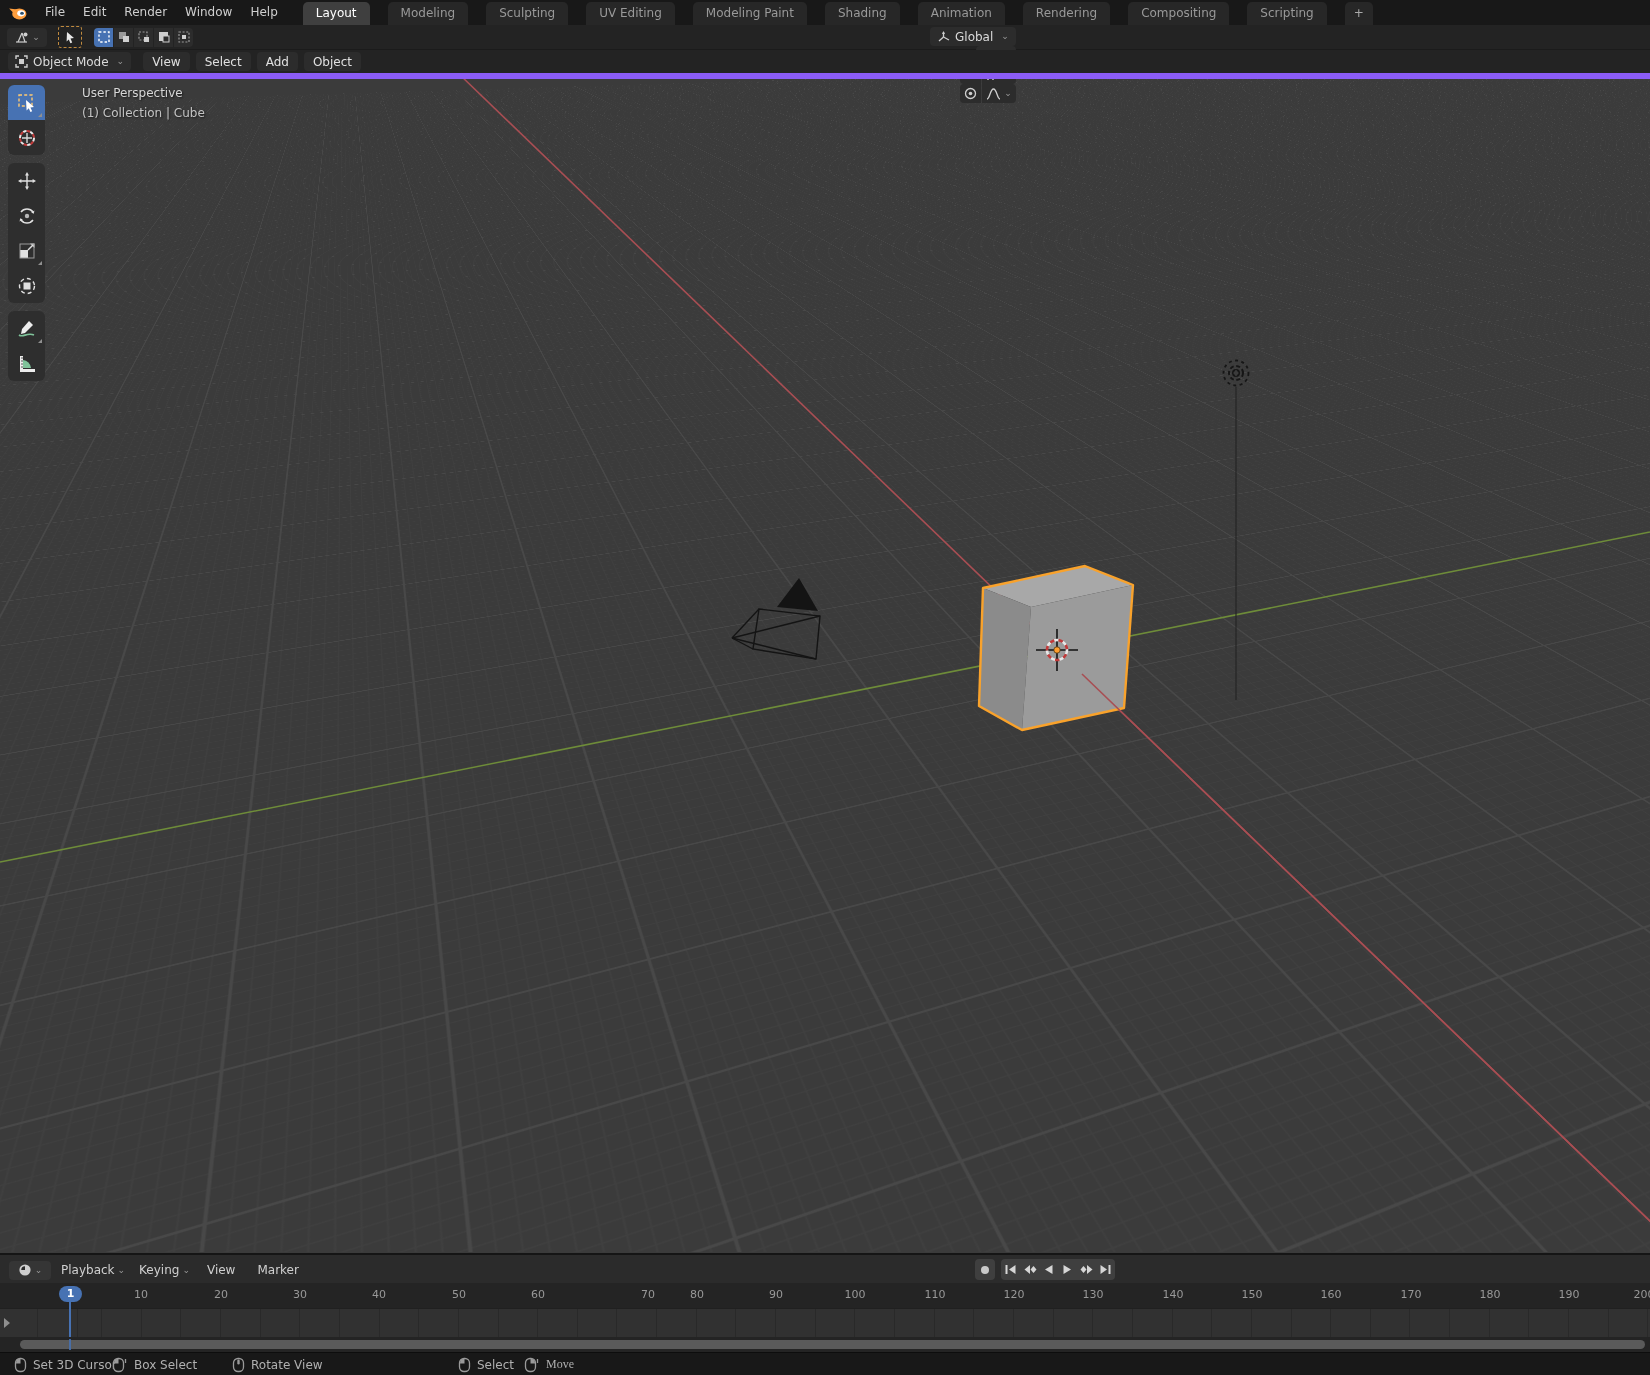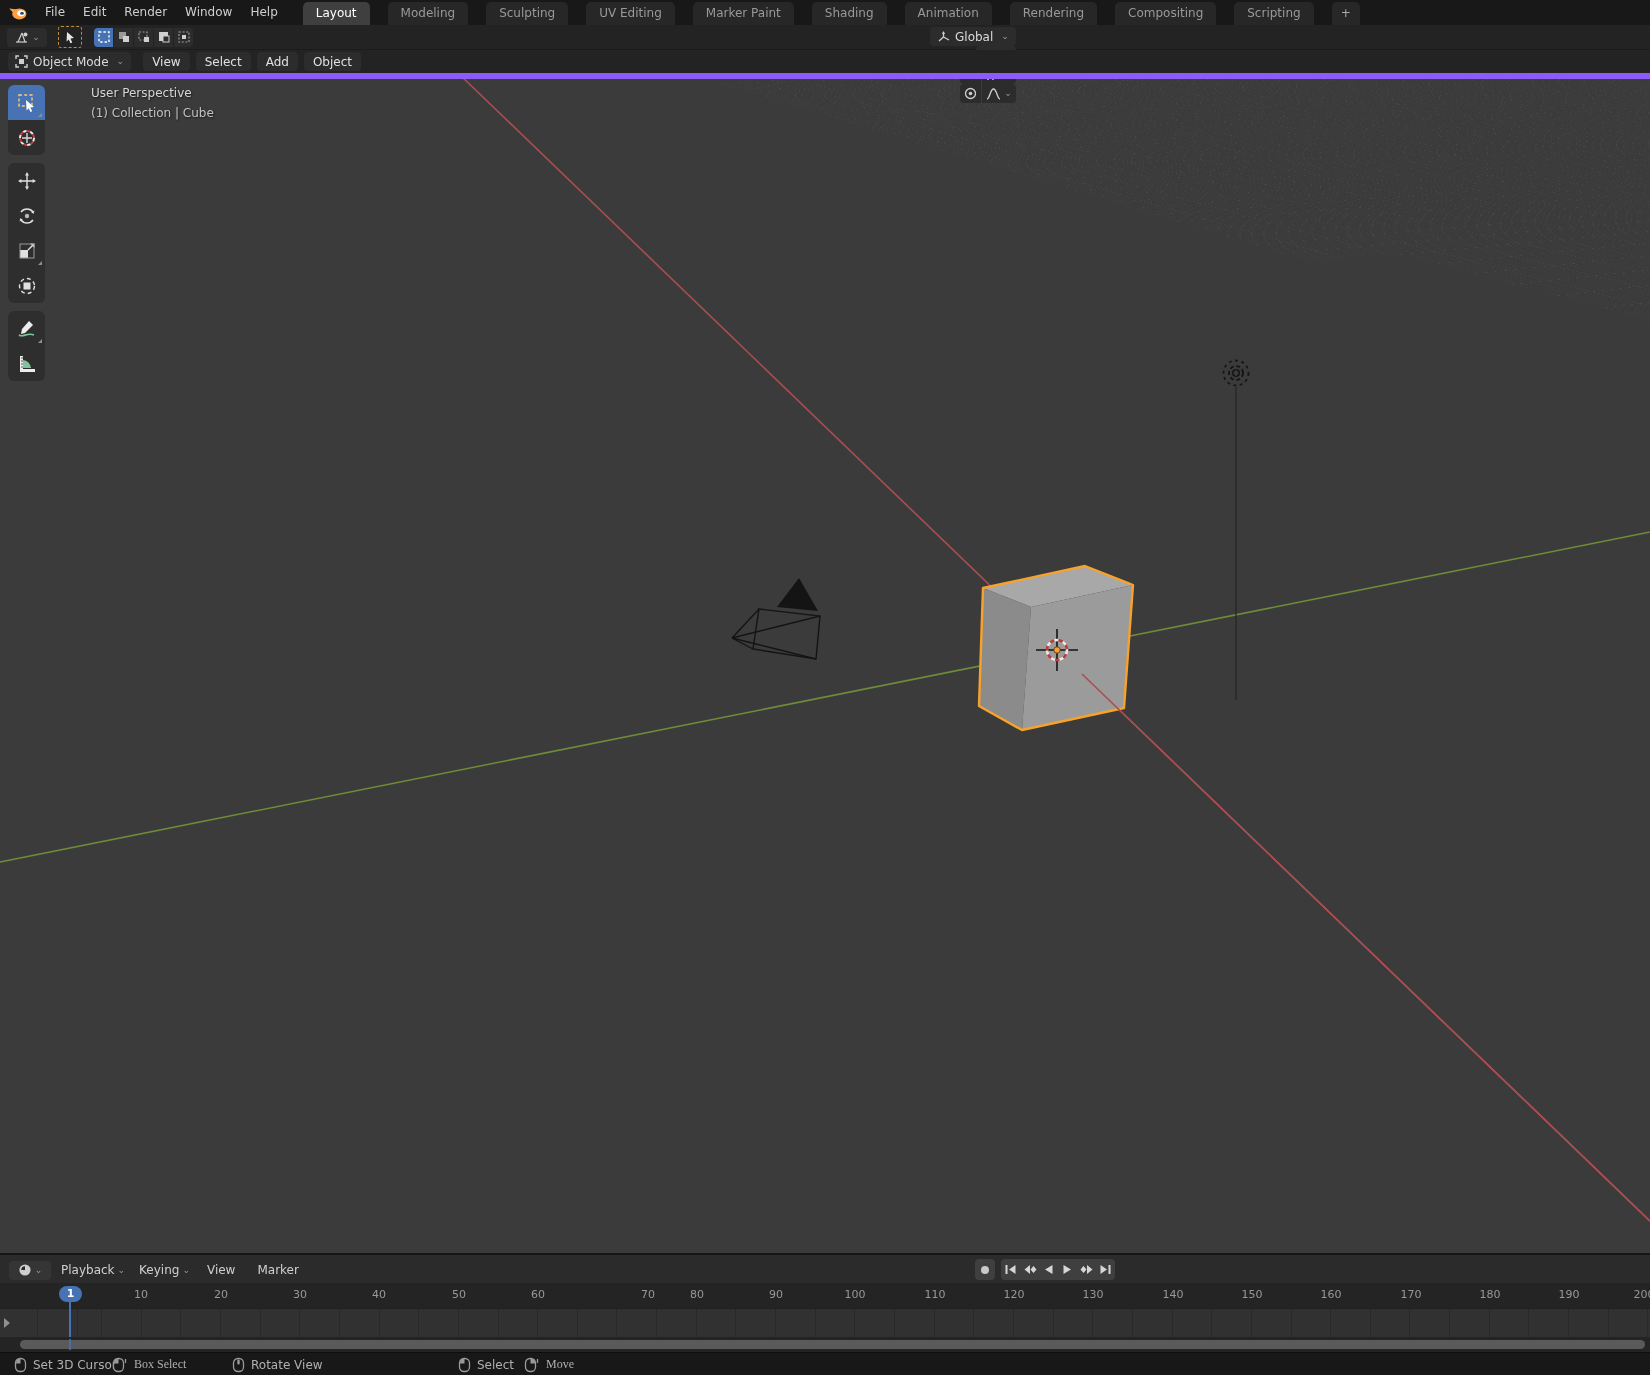--- a/index.html
+++ b/index.html
@@ -39,21 +39,21 @@
   .gridwrap{position:absolute;left:0;top:73px;width:1650px;height:1179px;overflow:hidden;
         background:#3b3b3b;perspective:1400px;perspective-origin:1059px 579px;}
   .ground{position:absolute;left:-6941px;top:-7421px;width:16000px;height:16000px;
         transform:rotateX(64deg) rotateZ(65.3deg);
         background-image:
           repeating-linear-gradient(0deg,#484848 0 2px,transparent 2px 130px),
           repeating-linear-gradient(90deg,#484848 0 2px,transparent 2px 130px),
           repeating-linear-gradient(0deg,#3f3f3f 0 1px,transparent 1px 13px),
           repeating-linear-gradient(90deg,#3f3f3f 0 1px,transparent 1px 13px);}
   .scene{position:absolute;left:0;top:73px;pointer-events:none;}
-  .vptext{position:absolute;left:91px;top:86px;color:#d6d6d6;text-shadow:1px 1px 2px rgba(0,0,0,.6);}
+  .vptext{position:absolute;left:82px;top:86px;color:#d6d6d6;text-shadow:1px 1px 2px rgba(0,0,0,.6);}
   .vptext .l2{margin-top:6px;color:#c3c3c3;}
   
   .toolbar{position:absolute;left:8px;top:85px;width:37px;display:flex;flex-direction:column;}
   .tgroup{background:#2e2e2e;border-radius:6px;display:flex;flex-direction:column;margin-bottom:8px;
         overflow:hidden;}
   .tool{width:37px;height:35px;display:flex;align-items:center;justify-content:center;position:relative;}
   .tool.active{background:#4772b3;}
   .subtri{position:absolute;right:3px;bottom:3px;width:0;height:0;border-left:4px solid transparent;
         border-bottom:4px solid #909090;}
   
@@ -143,21 +143,21 @@
     <span class="menu">File</span>
     <span class="menu">Edit</span>
     <span class="menu">Render</span>
     <span class="menu">Window</span>
     <span class="menu">Help</span>
     <div class="tabs">
       <span class="tab active">Layout</span>
       <span class="tab">Modeling</span>
       <span class="tab">Sculpting</span>
       <span class="tab">UV Editing</span>
-      <span class="tab">Marker Paint</span>
+      <span class="tab">Modeling Paint</span>
       <span class="tab">Shading</span>
       <span class="tab">Animation</span>
       <span class="tab">Rendering</span>
       <span class="tab">Compositing</span>
       <span class="tab">Scripting</span>
       <span class="tab plus">+</span>
     </div>
   </div>
 
   <div class="hrow hrow1">
@@ -454,21 +454,21 @@
   </div>
 
   <div class="statusbar">
     <div class="st-item" style="left:14px;">
       <svg width="13" height="16" viewBox="0 0 13 16">
         <rect x="1.5" y="1.5" width="10" height="13" rx="4.5" fill="none" stroke="#9a9a9a" stroke-width="1.3"></rect>
         <path d="M2,6.5 h4.5 V1.8 a4.5,4.5 0 0 0 -4.5,4.2 Z" fill="#9a9a9a"></path>
       </svg>
       <span>Set 3D Cursor</span>
     </div>
-    <div class="st-item" style="left:112px;font-family:Liberation Serif, serif;">
+    <div class="st-item" style="left:112px;">
       <svg width="16" height="16" viewBox="0 0 16 16">
         <rect x="1.5" y="1.5" width="10" height="13" rx="4.5" fill="none" stroke="#9a9a9a" stroke-width="1.3"></rect>
         <path d="M2,6.5 h4.5 V1.8 a4.5,4.5 0 0 0 -4.5,4.2 Z" fill="#9a9a9a"></path>
         <line x1="13.5" y1="2" x2="13.5" y2="6" stroke="#9a9a9a" stroke-width="1.3"></line>
       </svg>
       <span>Box Select</span>
     </div>
     <div class="st-item" style="left:232px;">
       <svg width="13" height="16" viewBox="0 0 13 16">
         <rect x="1.5" y="1.5" width="10" height="13" rx="4.5" fill="none" stroke="#9a9a9a" stroke-width="1.3"></rect>

